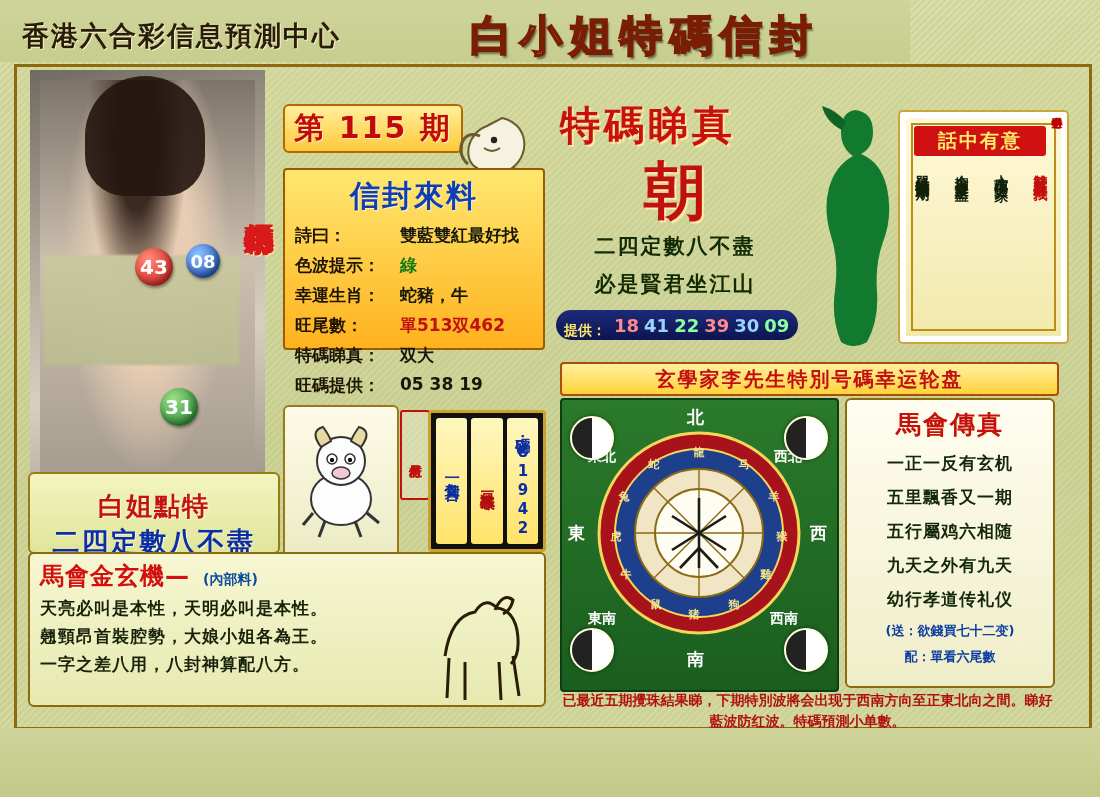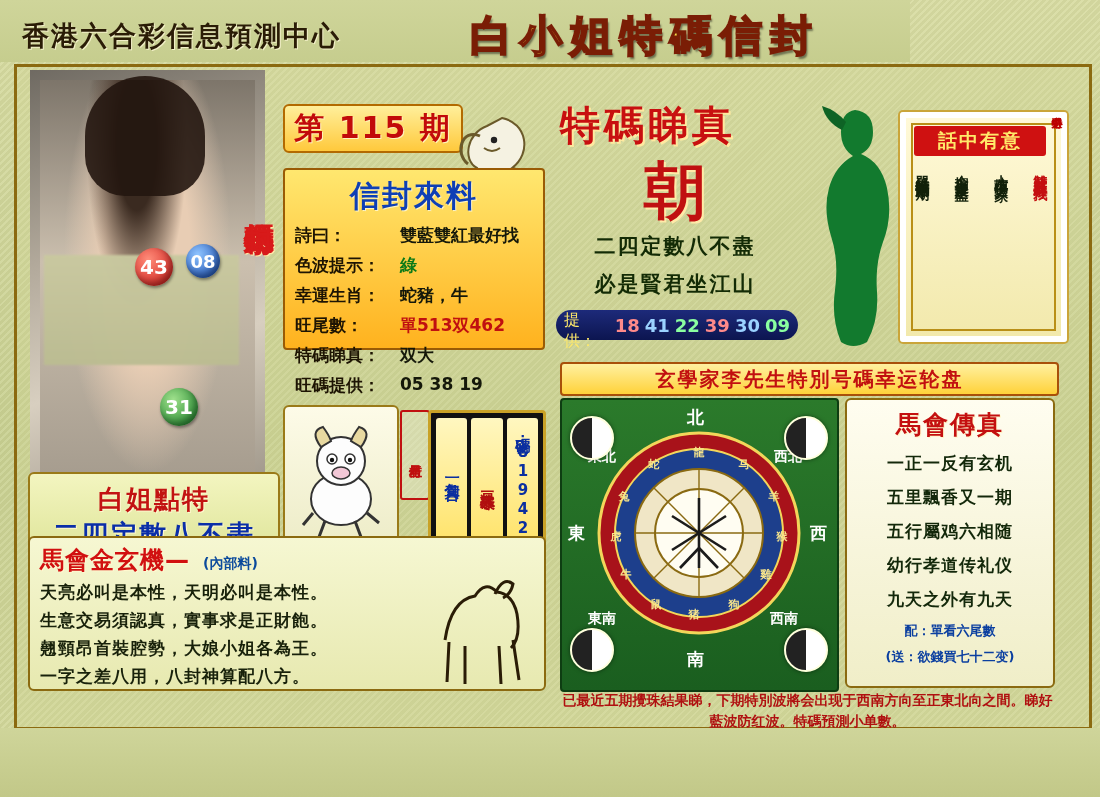--- a/index.html
+++ b/index.html
@@ -51,21 +51,21 @@
   .ball.red{background:radial-gradient(circle at 35% 30%,#ff8d7a,#c9100f);}
   .ball.blue{background:radial-gradient(circle at 35% 30%,#8fc4ff,#0b3fa8);}
   .ball.green{background:radial-gradient(circle at 35% 30%,#9fe08c,#0f7a1f);}
   #ball43{left:135px;top:248px;width:38px;height:38px;font-size:20px;}
   #ball08{left:186px;top:244px;width:34px;height:34px;font-size:18px;}
   #ball31{left:160px;top:388px;width:38px;height:38px;font-size:20px;}
   
   .baijie{position:absolute;left:28px;top:472px;width:248px;height:78px;
     background:linear-gradient(#f3f5c0,#dfe59a);border:2px solid #9a7a18;
     border-radius:6px;text-align:center;}
-  .baijie .l1{font-size:26px;font-weight:bold;color:#c21212;margin-top:8px;
+  .baijie .l1{font-size:26px;font-weight:bold;color:#c21212;margin-top:15px;
     letter-spacing:2px;text-shadow:1px 1px 0 #fff8cf;}
   .baijie .l2{font-size:27px;font-weight:bold;color:#0a2ea8;letter-spacing:2px;
     text-shadow:1px 1px 0 #fff8cf;}
   
   .issue{position:absolute;left:283px;top:104px;width:176px;height:45px;
     background:linear-gradient(#ffef9b,#ffc93c);
     border:2px solid #b36a00;border-radius:6px;
     display:flex;align-items:center;justify-content:center;
     font-size:30px;font-weight:bold;color:#c20a0a;
     text-shadow:1px 1px 0 #fff3bb;letter-spacing:2px;}
@@ -92,21 +92,21 @@
   .seal{position:absolute;left:400px;top:410px;width:26px;height:86px;
     border:2px solid #c01010;color:#c01010;font-size:13px;font-weight:bold;
     writing-mode:vertical-rl;text-orientation:upright;text-align:center;
     background:rgba(255,255,255,.25);border-radius:3px;display:flex;
     align-items:center;justify-content:center;}
   
   .goatbox{position:absolute;left:283px;top:405px;width:112px;height:150px;
     background:linear-gradient(#fdfbe8,#ecebc5);border:2px solid #9a7a18;border-radius:6px;}
   .goat{position:absolute;left:12px;top:14px;width:88px;height:120px;}
   
-  .jinxuanji{position:absolute;left:28px;top:536px;width:518px;height:155px;
+  .jinxuanji{position:absolute;left:28px;top:552px;width:518px;height:155px;
     background:linear-gradient(#f6f7d2,#e7e9b0);border:2px solid #8b6a10;border-radius:6px;
     padding:6px 10px;box-sizing:border-box;}
   .jx-title{font-size:24px;font-weight:bold;color:#d11010;letter-spacing:1px;
     text-shadow:1px 1px 0 #fff8cf;}
   .jx-sub{font-size:14px;color:#0b4a9c;font-weight:bold;margin-left:8px;}
   .jx-line{font-size:17px;color:#18210a;font-weight:bold;margin-top:5px;letter-spacing:1px;}
   .camel{position:absolute;left:395px;top:12px;width:120px;height:136px;}
   
   .temacode{position:absolute;left:560px;top:98px;width:300px;height:56px;}
   .temacode .t{font-size:40px;font-weight:bold;color:#c81010;letter-spacing:4px;
@@ -114,21 +114,21 @@
   
   .poem{position:absolute;left:560px;top:160px;width:230px;height:190px;
     text-align:center;}
   .poem .big{font-size:62px;font-weight:bold;color:#c01010;line-height:1;
     text-shadow:2px 2px 0 #ffeaa8;}
   .poem .p{font-size:21px;font-weight:bold;color:#132b05;margin-top:10px;letter-spacing:2px;}
   
   .tigong{position:absolute;left:556px;top:310px;width:242px;height:30px;
     background:linear-gradient(#1d2a7a,#0c1550);border-radius:15px;
     display:flex;align-items:center;padding:0 8px;box-sizing:border-box;gap:5px;}
-  .tigong .lab{color:#ffe96a;font-size:16px;font-weight:normal;margin-right:3px;margin-top:12px;}
+  .tigong .lab{color:#ffe96a;font-size:14px;font-weight:bold;margin-right:3px;margin-top:12px;}
   .tigong .n{color:#fff;font-size:18px;font-weight:bold;}
   .tigong .n.r{color:#ff8a8a;}
   .tigong .n.g{color:#8affa0;}
   .tigong .n.b{color:#9bd2ff;}
   
   .lady{position:absolute;left:800px;top:100px;width:110px;height:250px;}
   
   .stamp{position:absolute;left:900px;top:112px;width:155px;height:218px;
     background:linear-gradient(#fff9d8,#f2e9ac);
     border:6px solid #fff;border-radius:3px;
@@ -257,21 +257,20 @@
   <div class="mima">
     <div class="col blue">密碼：81942</div>
     <div class="col">三尺寒冰破</div>
     <div class="col blue">一句真言‥</div>
   </div>
 
   <div class="jinxuanji">
     <span class="jx-title">馬會金玄機—</span>
     <span class="jx-sub">(內部料)</span>
     <div class="jx-line">天亮必叫是本性，天明必叫是本性。</div>
-    <div class="jx-line">生意交易須認真，實事求是正財飽。</div>
     <div class="jx-line">翹頸昂首裝腔勢，大娘小姐各為王。</div>
     <div class="jx-line">一字之差八用，八封神算配八方。</div>
     <svg class="camel" viewBox="0 0 120 136">
       <path d="M20 90 q6 -40 30 -44 q10 -16 22 -4 q16 2 20 22 q4 24 -6 34" fill="none" stroke="#2a1c06" stroke-width="3"></path>
       <path d="M24 92 l-2 40 M40 96 l0 38 M74 96 l2 38 M88 90 l6 40" stroke="#2a1c06" stroke-width="3" fill="none"></path>
       <path d="M70 44 q8 -18 18 -10 q-2 10 -10 14" fill="none" stroke="#2a1c06" stroke-width="3"></path>
     </svg>
   </div>
 
   <div class="temacode">
@@ -360,24 +359,24 @@
         <text x="60" y="40">蛇</text>
       </g>
     </svg>
   </div>
 
   <div class="chuanzhen">
     <h4>馬會傳真</h4>
     <div class="ln">一正一反有玄机</div>
     <div class="ln">五里飄香又一期</div>
     <div class="ln">五行屬鸡六相随</div>
+    <div class="ln">九天之外有九天</div>
     <div class="ln">幼行孝道传礼仪</div>
-    <div class="ln">九天之外有九天</div>
+    <div class="note">(送：欲錢買七十二变)</div>
     <div class="note">配：單看六尾數</div>
-    <div class="note">(送：欲錢買七十二变)</div>
   </div>
 
   <div class="wnote">已最近五期攪珠結果睇，下期特別波將会出现于西南方向至正東北向之間。睇好藍波防红波。特碼預測小单數。</div>
 
   <div class="footer">
     
     
     
     
     

